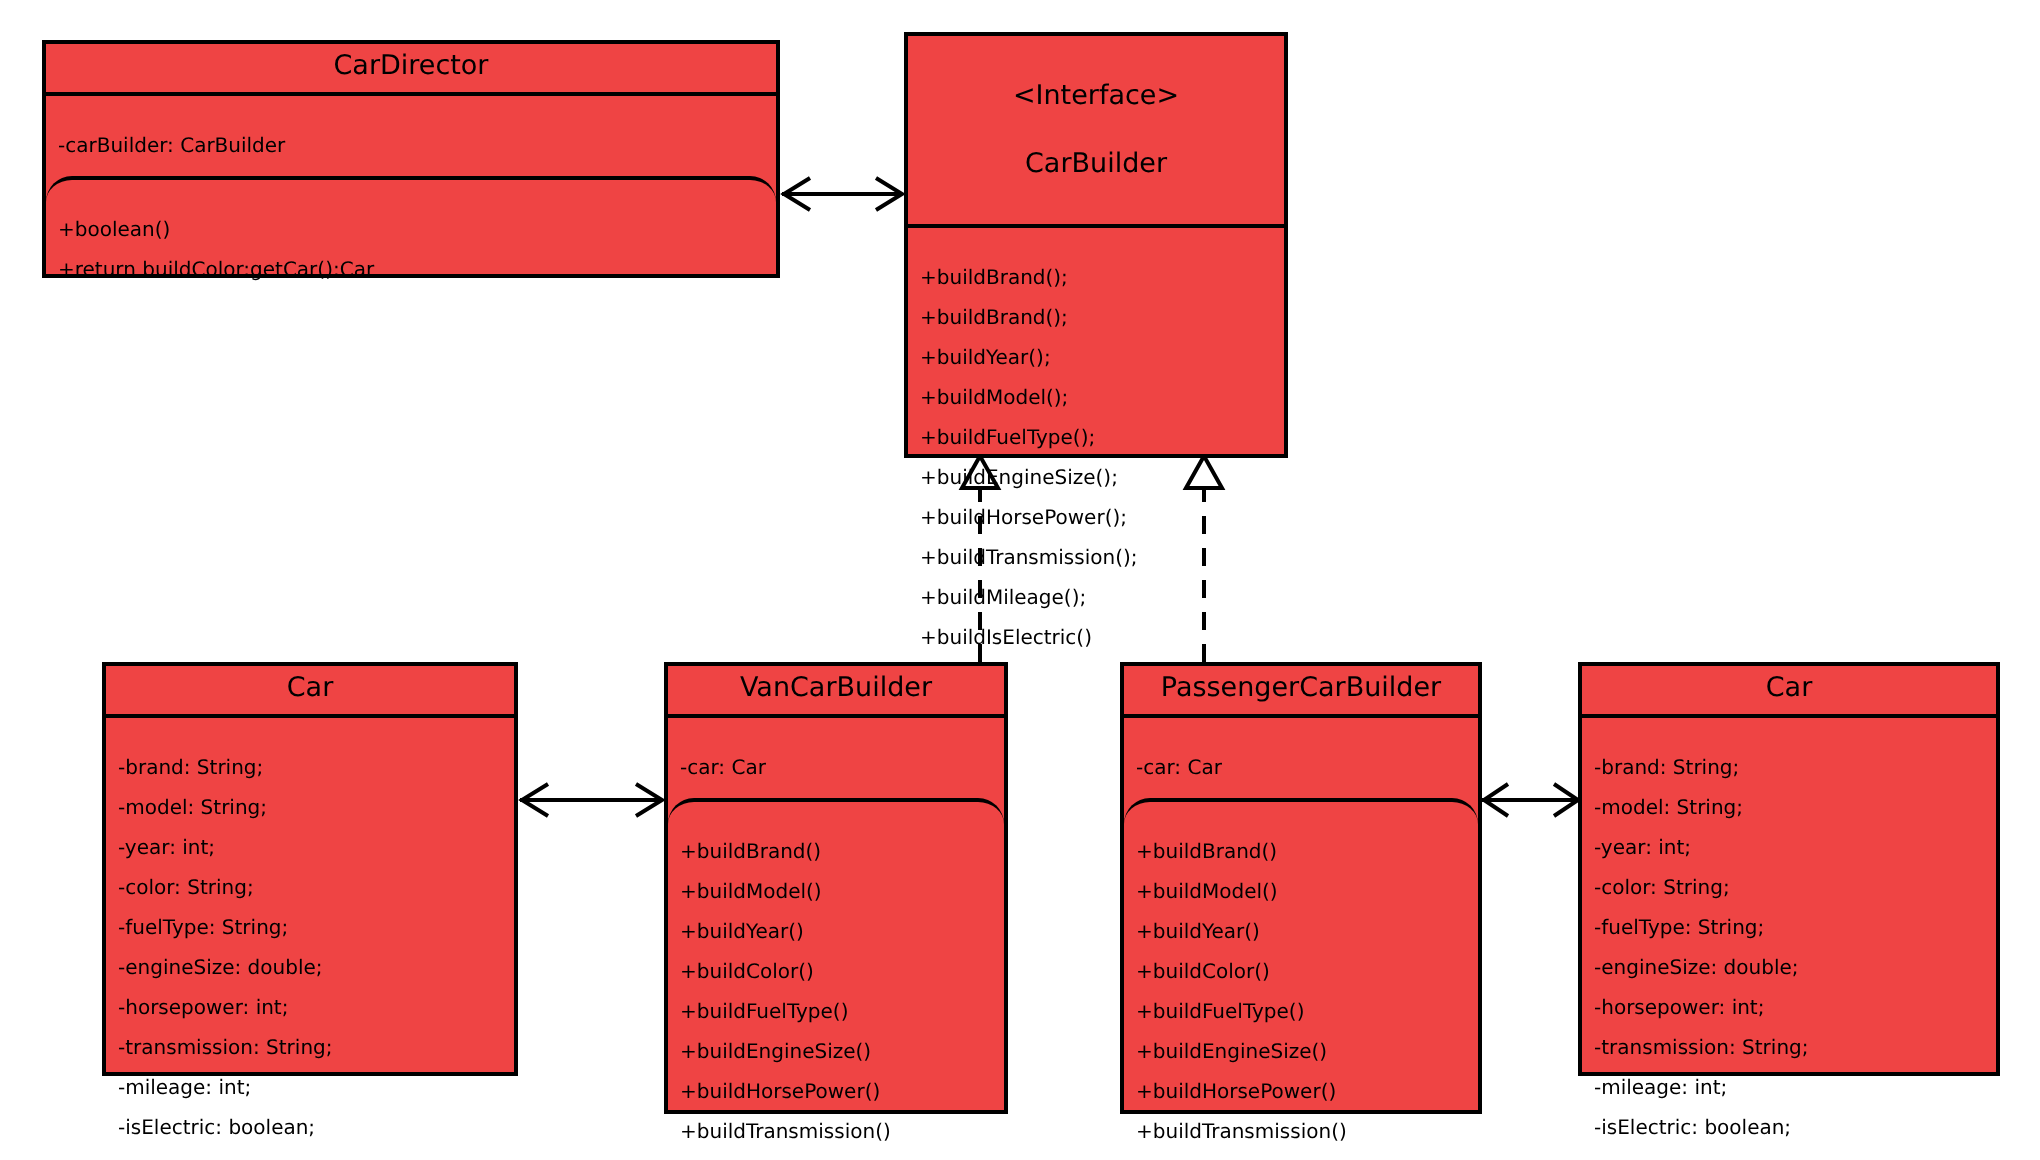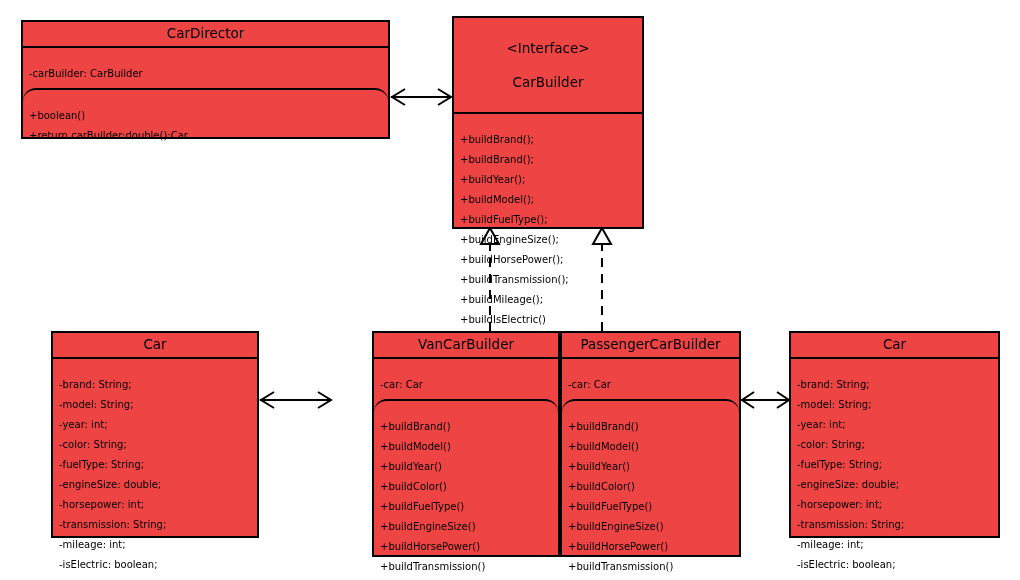--- a/index.html
+++ b/index.html
@@ -96,21 +96,21 @@
     </g>
   </svg>
 
   <div class="uml-class" style="left:21px; top:20px; width:369px; height:119px;">
     <div class="uml-header">CarDirector</div>
     <div class="uml-section">
       <div class="uml-row">-carBuilder: CarBuilder</div>
     </div>
     <div class="uml-section">
       <div class="uml-row">+boolean()</div>
-      <div class="uml-row">+return carBuilder:double():Car</div>
+      <div class="uml-row">+return buildColor:getCar():Car</div>
     </div>
   </div>
 
   <div class="uml-class" style="left:452px; top:16px; width:192px; height:213px;">
     <div class="uml-header" style="padding-top:5px;">
       <div>&lt;Interface&gt;</div>
       <div>CarBuilder</div>
     </div>
     <div class="uml-section">
       <div class="uml-row">+buildBrand();</div>
@@ -135,21 +135,21 @@
       <div class="uml-row">-color: String;</div>
       <div class="uml-row">-fuelType: String;</div>
       <div class="uml-row">-engineSize: double;</div>
       <div class="uml-row">-horsepower: int;</div>
       <div class="uml-row">-transmission: String;</div>
       <div class="uml-row">-mileage: int;</div>
       <div class="uml-row">-isElectric: boolean;</div>
     </div>
   </div>
 
-  <div class="uml-class" style="left:332px; top:331px; width:188px; height:226px;margin-left:40px;">
+  <div class="uml-class" style="left:332px; top:331px; width:172px; height:226px;">
     <div class="uml-header">VanCarBuilder</div>
     <div class="uml-section">
       <div class="uml-row">-car: Car</div>
     </div>
     <div class="uml-section">
       <div class="uml-row">+buildBrand()</div>
       <div class="uml-row">+buildModel()</div>
       <div class="uml-row">+buildYear()</div>
       <div class="uml-row">+buildColor()</div>
       <div class="uml-row">+buildFuelType()</div>

